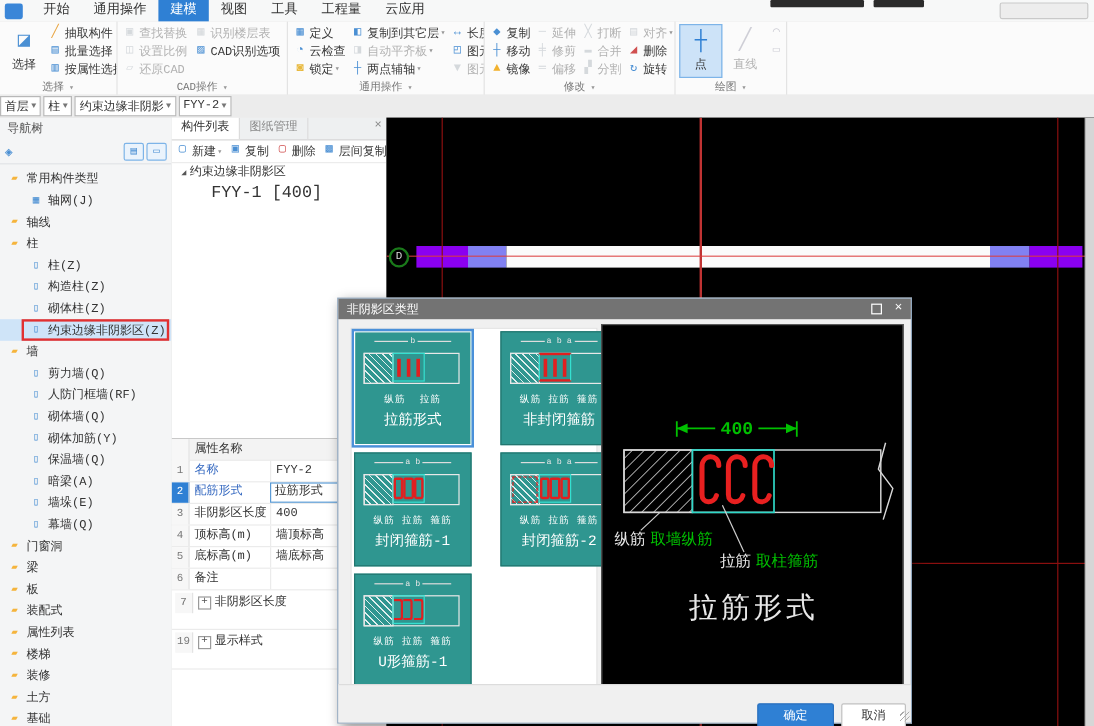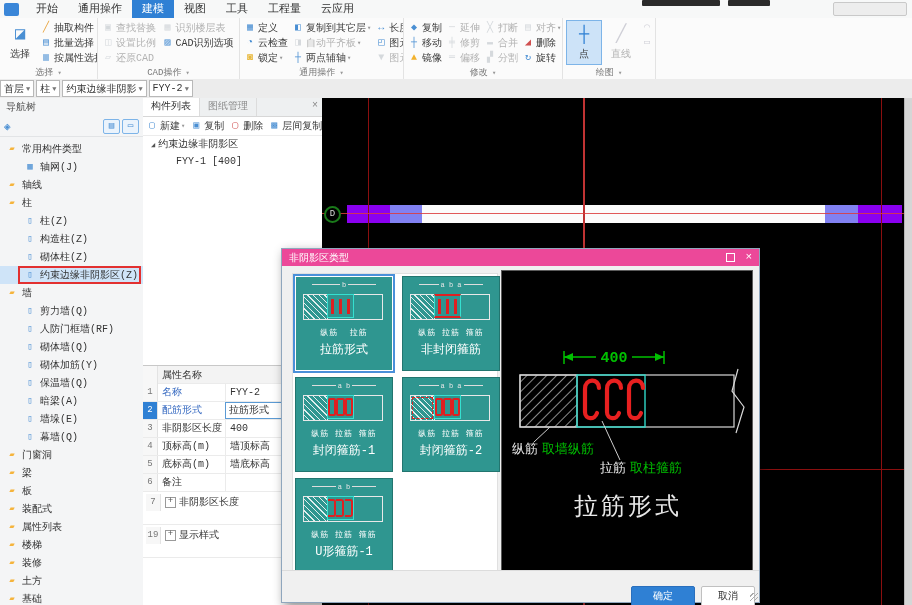--- a/index.html
+++ b/index.html
@@ -53,21 +53,21 @@
   .ptab{padding:0 8px;font-size:10px;line-height:18px;color:#8a8a8a;border-right:1px solid #dcdcdc;cursor:default;white-space:nowrap;}
   .ptab.active{background:#fff;color:#333;}
   .pclose{position:absolute;right:4px;top:2px;font-size:10px;color:#888;}
   .ltool{height:18px;display:flex;align-items:center;gap:4px;padding:0 3px;border-bottom:1px solid #ececec;font-size:10px;color:#444;}
   .ltool .ritem{padding:0;}
   .lsearch{height:16px;display:flex;align-items:center;justify-content:space-between;padding:0 5px;border-bottom:1px solid #ececec;font-size:10px;color:#9a9a9a;}
   .mag{width:7px;height:7px;border:1.5px solid #4a8fd3;border-radius:50%;position:relative;margin-right:2px;}
   .mag::after{content:"";position:absolute;width:4px;height:1.5px;background:#4a8fd3;transform:rotate(45deg);left:6px;top:7px;}
   .lroot{height:17px;line-height:17px;font-size:10px;color:#333;padding-left:8px;white-space:nowrap;}
   .lroot .exp{font-size:7px;color:#555;margin-right:3px;}
-  .litem{height:17px;line-height:17px;font-size:10px;color:#333;padding-left:28px;white-space:nowrap;}
+  .litem{height:17px;line-height:17px;font-size:14px;color:#333;padding-left:28px;white-space:nowrap;}
   .litem .lbl{padding:0 5px;}
   .litem.selected .lbl{background:#b8d9f6;}
   
   .props{position:absolute;top:267px;left:0;right:0;bottom:0;border-top:1px solid #c8c8c8;background:#fff;}
   .prow{display:grid;grid-template-columns:15px 67px 1fr;height:17px;line-height:16px;font-size:10px;border-bottom:1px solid #ebebeb;}
   .prow.phead{background:#f3f3f3;color:#444;}
   .prow.phead .pval{background:linear-gradient(#7ab0e0,#4f93d2);color:#fff;text-align:center;border-left:1px solid #d7d7d7;margin-top:19px;}
   .pnum{background:#f7f7f7;border-right:1px solid #e3e3e3;text-align:center;color:#777;font-size:9px;}
   .pname{padding-left:4px;color:#333;overflow:hidden;white-space:nowrap;display:flex;align-items:center;}
   .pval{padding-left:4px;color:#333;border-left:1px solid #ebebeb;overflow:hidden;white-space:nowrap;display:flex;align-items:center;justify-content:space-between;}
@@ -90,26 +90,26 @@
   .s-p2{left:536px;width:44px;background:#8a00f0;}
   .vline{position:absolute;top:0;bottom:0;width:1px;background:#8a0f0f;}
   .v1{left:46px;} .v3{left:559px;}
   .v2{left:261px;width:2px;background:#c03333;}
   .hline{position:absolute;left:0;right:7px;height:1px;}
   .h1{top:115px;background:rgba(220,60,60,.85);}
   .h2{top:371px;background:#8a0f0f;}
   .dbubble{position:absolute;left:2px;top:108px;width:13px;height:13px;border:2px solid #1a7a1a;border-radius:50%;background:#000;color:#ddd;font-size:9px;line-height:13px;text-align:center;}
   
   .dialog{position:absolute;left:281px;top:248px;width:477px;height:353px;background:#f0f0f0;border:1px solid #8fa6bd;box-shadow:3px 4px 10px rgba(0,0,0,.45);z-index:50;}
-  .dtitle{height:17px;background:#ec4899;color:#fff;font-size:10px;display:flex;align-items:center;padding:0 7px;}
+  .dtitle{height:17px;background:#737373;color:#fff;font-size:10px;display:flex;align-items:center;padding:0 7px;}
   .dbtns{margin-left:auto;display:flex;align-items:center;gap:10px;}
   .drestore{width:7px;height:7px;border:1px solid #fff;}
   .dclose{font-size:11px;line-height:11px;}
   .dbody{position:absolute;top:17px;left:0;right:0;bottom:31px;}
-  .cards{position:absolute;left:10px;top:7px;width:206px;height:303px;background:#fff;border:1px solid #e0e0e0;display:grid;grid-template-columns:98px 98px;grid-auto-rows:95px;gap:6px 9px;padding:2px;box-sizing:border-box;}
+  .cards{position:absolute;left:10px;top:7px;width:206px;height:303px;background:#fff;border:1px solid #e0e0e0;display:grid;grid-template-columns:98px 98px;grid-auto-rows:95px;gap:6px 24px;padding:2px;box-sizing:border-box;}
   .card{background:#2f9690;border:1px solid #22756f;display:flex;flex-direction:column;align-items:center;color:#fff;padding:3px 2px;box-sizing:border-box;cursor:default;}
   .card.selected{border:1px solid #fff;outline:2px solid #4a90d9;}
   .dim{display:flex;align-items:center;width:64px;height:9px;font-size:7px;color:#e6e6e6;}
   .dim .dline{flex:1;height:1px;background:#ddd;}
   .dim .dimtxt{padding:0 2px;white-space:pre;}
   .diag{width:86px;height:34px;position:relative;margin-top:1px;}
   .drect{position:absolute;left:2px;top:4px;width:78px;height:24px;border:1px solid #e8e8e8;}
   .hatchbox{position:absolute;left:2px;top:4px;width:23px;height:24px;border:1px solid #e8e8e8;
             background:repeating-linear-gradient(45deg,transparent 0 3px,rgba(255,255,255,.85) 3px 4px);}
   .midbox{position:absolute;left:26px;top:4px;width:27px;height:24px;border:1px solid #35e0d0;display:flex;justify-content:space-around;align-items:center;box-sizing:border-box;}

